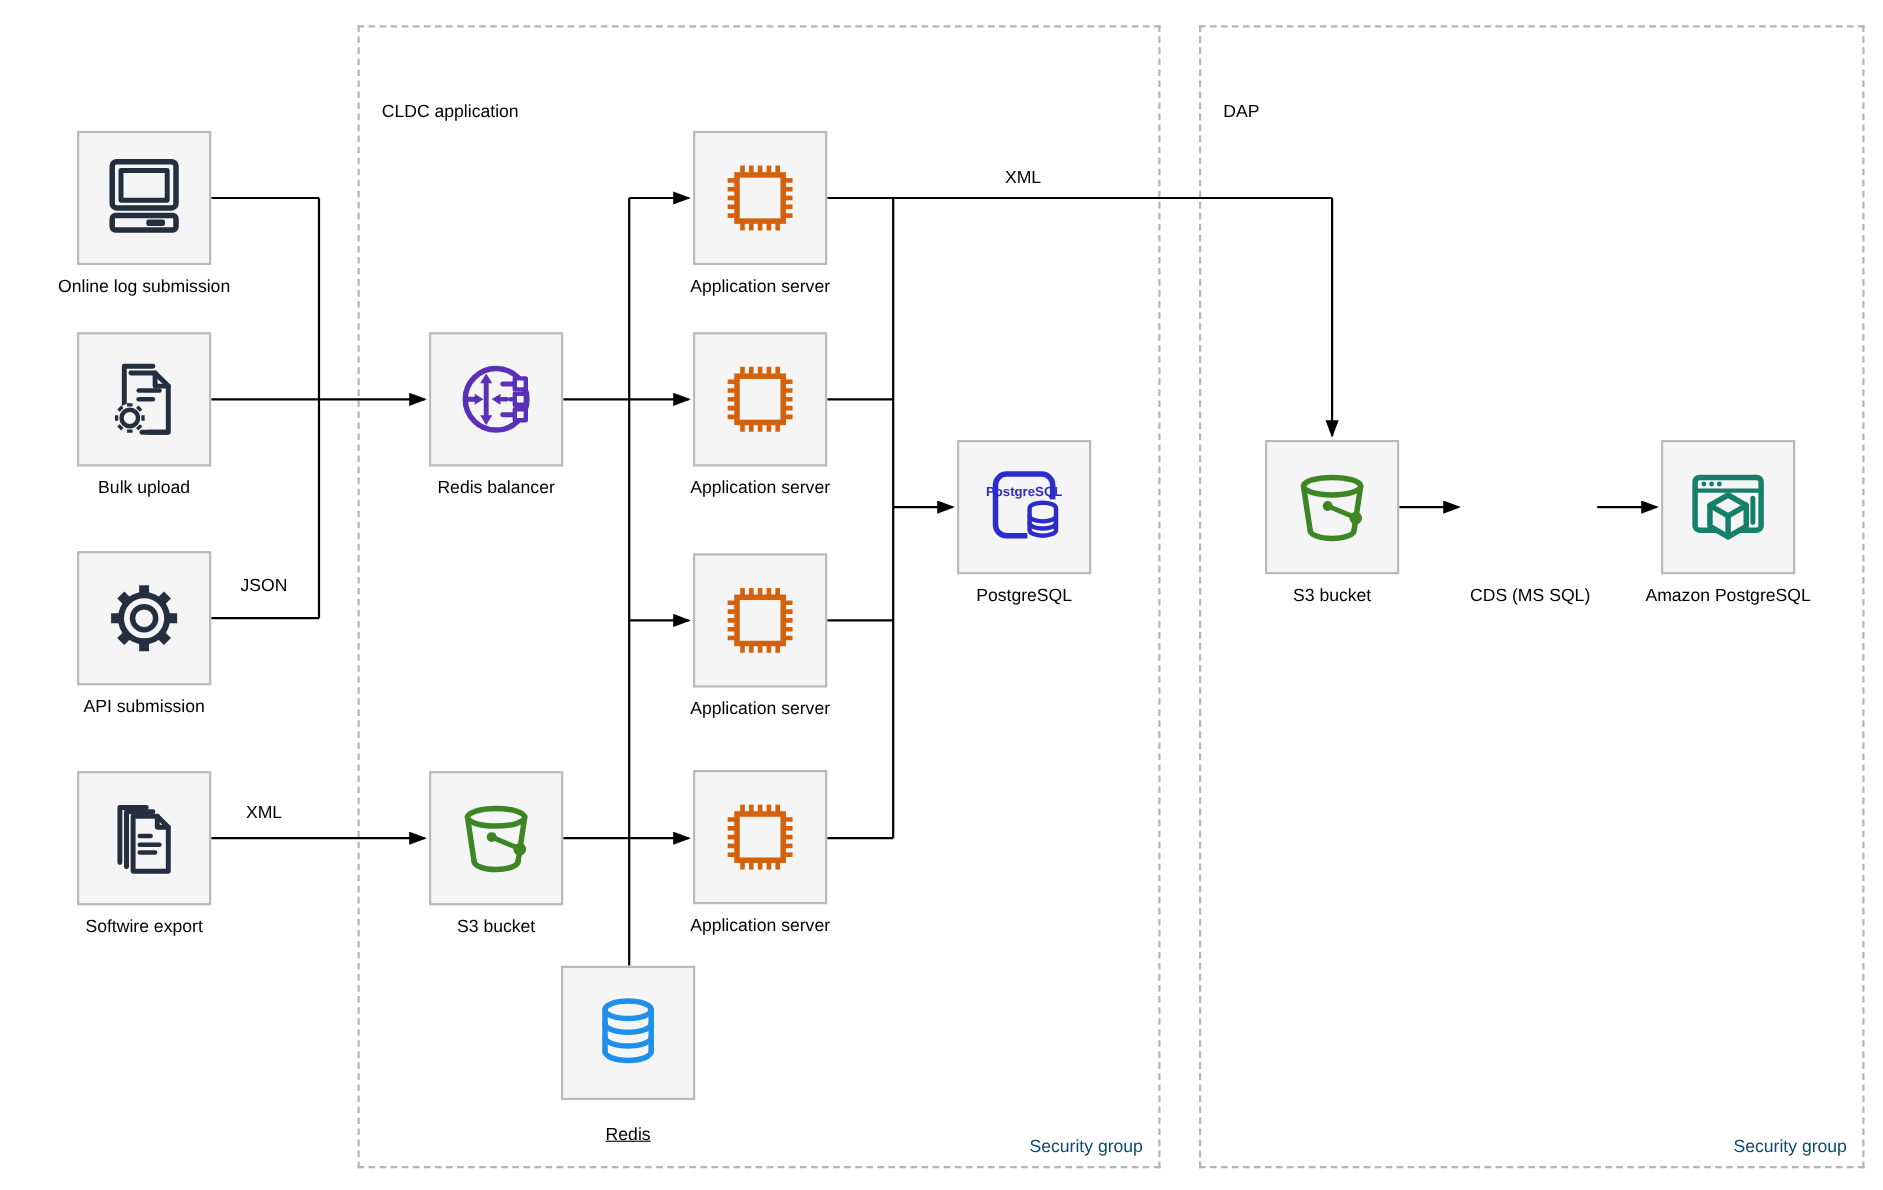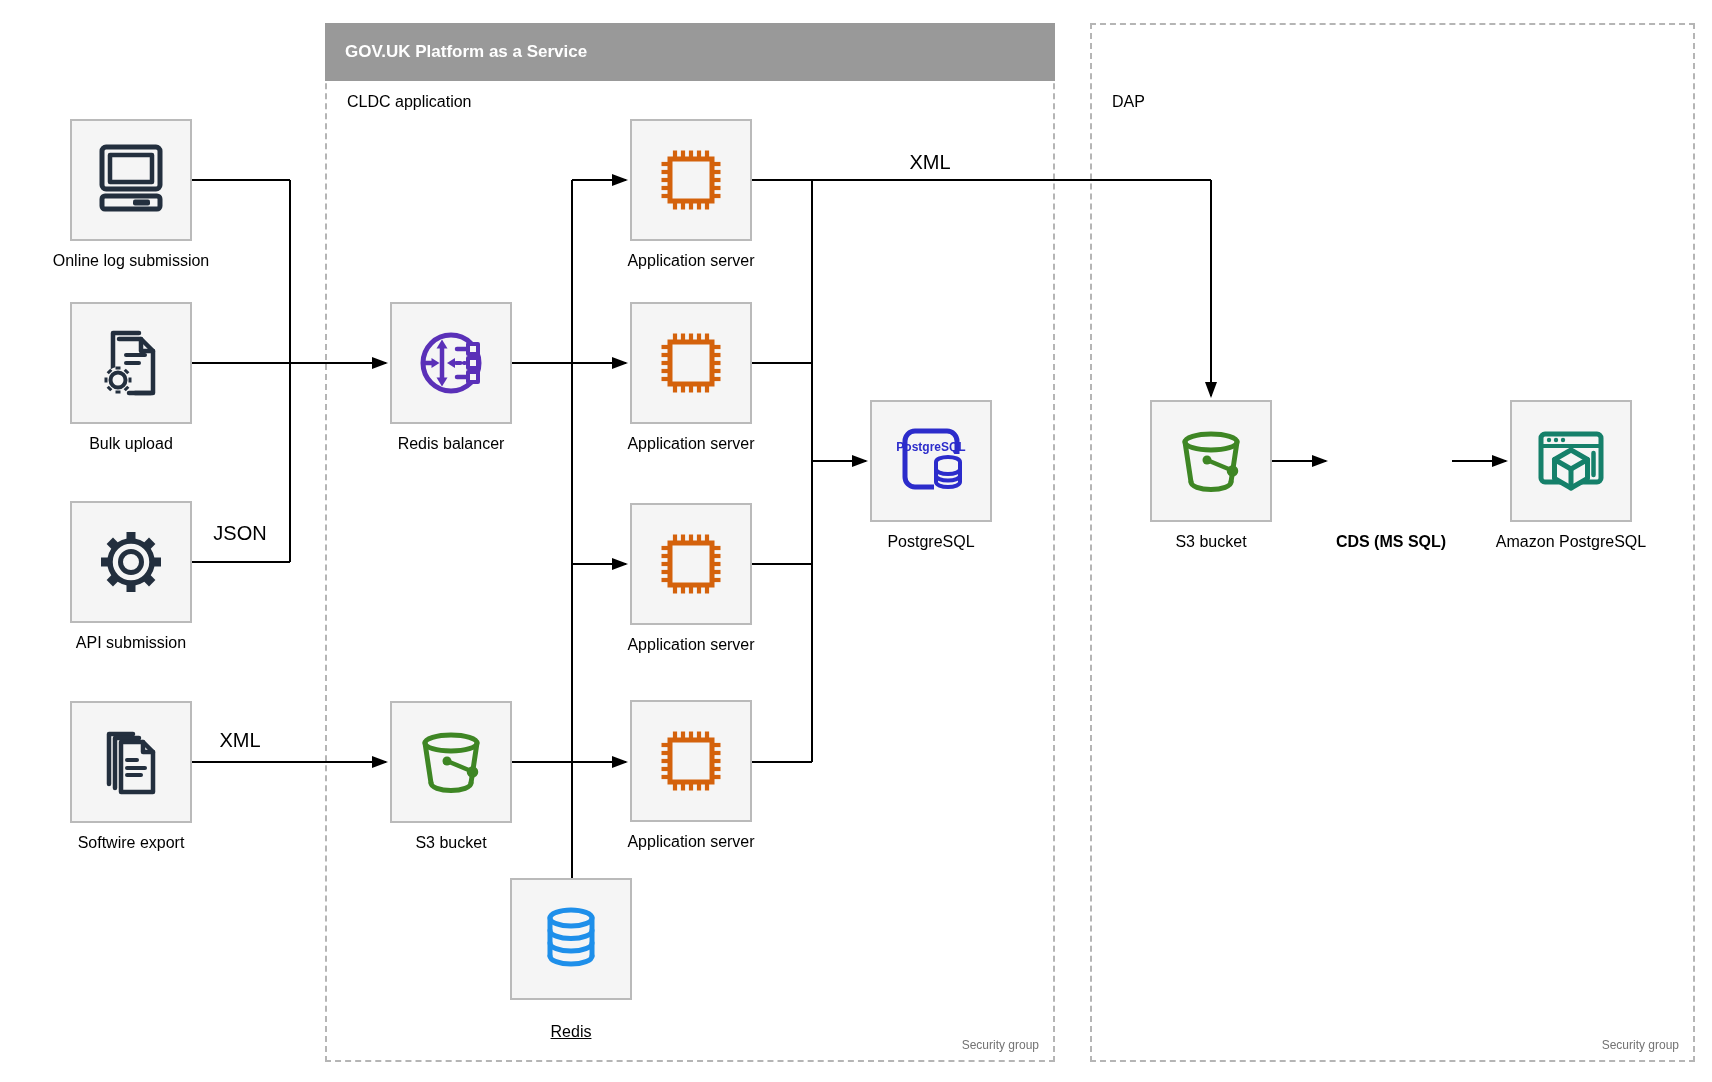--- a/index.html
+++ b/index.html
@@ -12,47 +12,46 @@
   }
   .container-header{
     position:absolute;top:-2px;left:-2px;right:-2px;height:58px;
     background:#999999;color:#ffffff;font-size:17px;font-weight:bold;
     display:flex;align-items:center;padding-left:20px;box-sizing:border-box;
   }
   .container-sublabel{
     position:absolute;top:68px;left:20px;font-size:16px;font-weight:normal;color:#000;
   }
   .container-footer{
-    position:absolute;bottom:8px;right:14px;font-size:12px;color:#737373;
+    position:absolute;bottom:8px;right:14px;font-size:16px;color:#0c4a6e;
   }
   .node{
     position:absolute;width:122px;height:122px;box-sizing:border-box;
     background:#f5f5f5;border:2px solid #bababa;
     display:flex;align-items:center;justify-content:center;
   }
   .node svg{width:80px;height:80px;display:block;}
   .node-label{
     position:absolute;width:280px;text-align:center;font-size:16px;color:#000;
     line-height:20px;
   }
   .edge-label{
-    position:absolute;transform:translate(-50%,-50%);font-size:20px;color:#000;
+    position:absolute;transform:translate(-50%,-50%);font-size:16px;color:#000;
     background:#fff;padding:0 3px;
   }
   #edges{position:absolute;left:0;top:0;}
   .ico{fill:none;stroke-linecap:round;stroke-linejoin:round;}
   .ico-butt{fill:none;stroke-linecap:butt;}
 </style>
 </head>
 <body>
 
 <div id="canvas">
 
   <div class="container" style="left:325px;top:23px;width:726px;height:1035px;">
-    <div class="container-header">GOV.UK Platform as a Service</div>
     <div class="container-sublabel">CLDC application</div>
     <div class="container-footer">Security group</div>
   </div>
 
   <div class="container" style="left:1090px;top:23px;width:601px;height:1035px;">
     <div class="container-sublabel">DAP</div>
     <div class="container-footer">Security group</div>
   </div>
 
   <svg id="edges" width="1712" height="1082">
@@ -357,21 +356,21 @@
         <path d="M66,21 L60,61" stroke-width="5"></path>
         <path d="M20,61 a20,7.5 0 0 0 40,0" stroke-width="5"></path>
         <circle cx="36" cy="39" r="4.5" fill="#3e8624" stroke="none"></circle>
         <path d="M36,39 L60,49" stroke-width="4.5"></path>
         <circle cx="61.5" cy="50" r="4" stroke-width="3.5"></circle>
       </g>
     </svg>
   </div>
   <div class="node-label" style="left:1071px;top:532px;">S3 bucket</div>
 
-  <div class="node-label" style="left:1251px;top:532px;font-weight:bold;">CDS (MS SQL)</div>
+  <div class="node-label" style="left:1251px;top:532px;">CDS (MS SQL)</div>
 
   <div class="node" style="left:1510px;top:400px;">
     <svg viewBox="0 0 80 80">
       <g class="ico" stroke="#15806a">
         <rect x="10" y="13" width="60" height="48" rx="4" stroke-width="5"></rect>
         <path d="M10,25 H70" stroke-width="4"></path>
         <circle cx="18" cy="19" r="2.2" fill="#15806a" stroke="none"></circle>
         <circle cx="25" cy="19" r="2.2" fill="#15806a" stroke="none"></circle>
         <circle cx="32" cy="19" r="2.2" fill="#15806a" stroke="none"></circle>
         <path d="M62.5,32 V54" stroke-width="4.5"></path>

